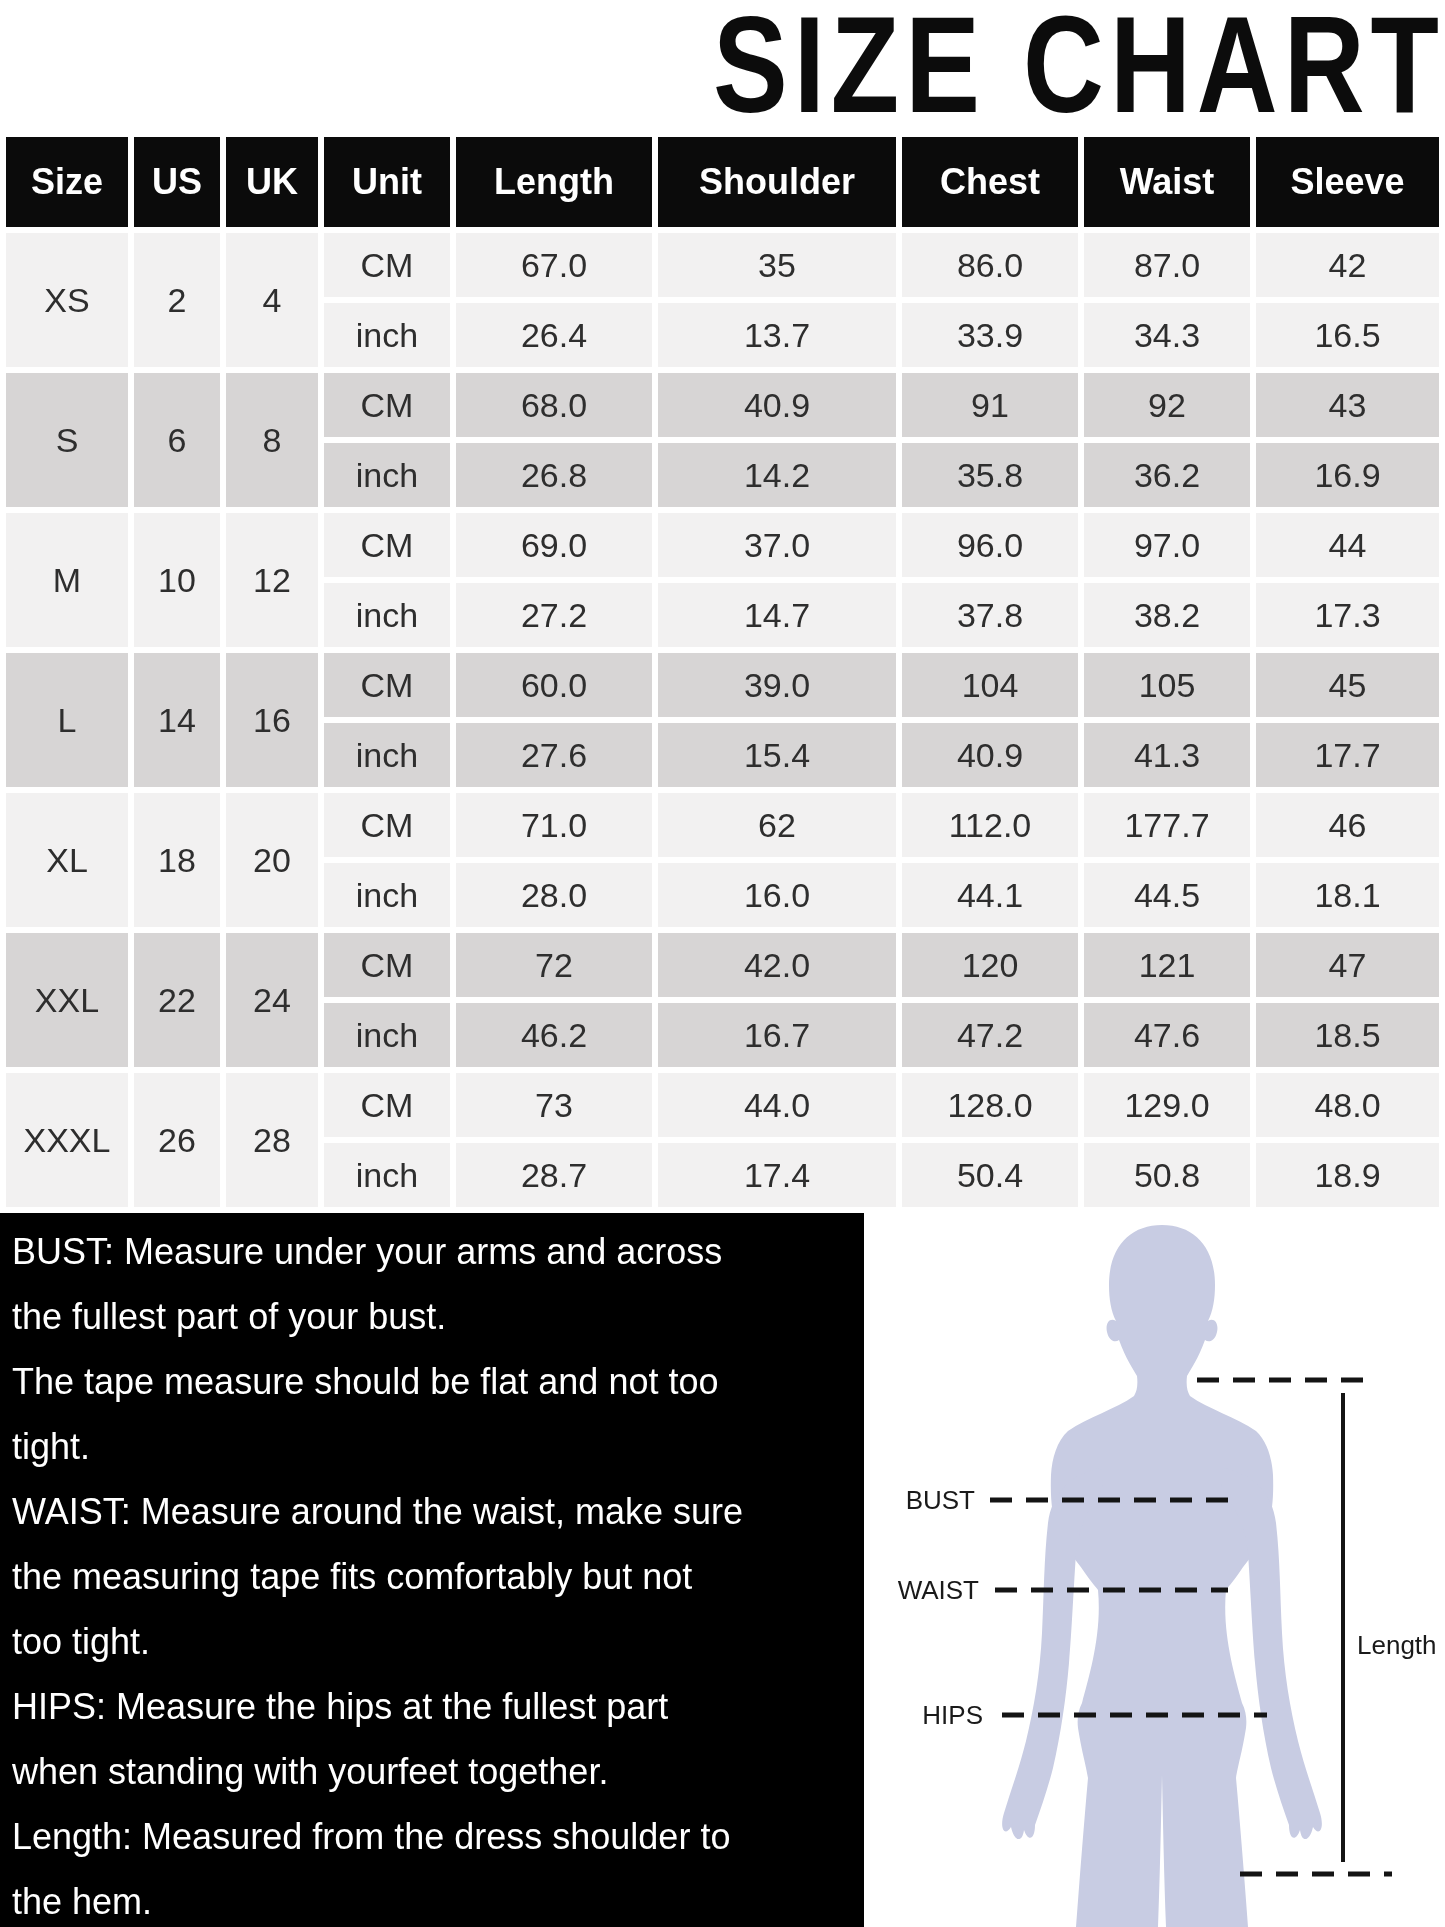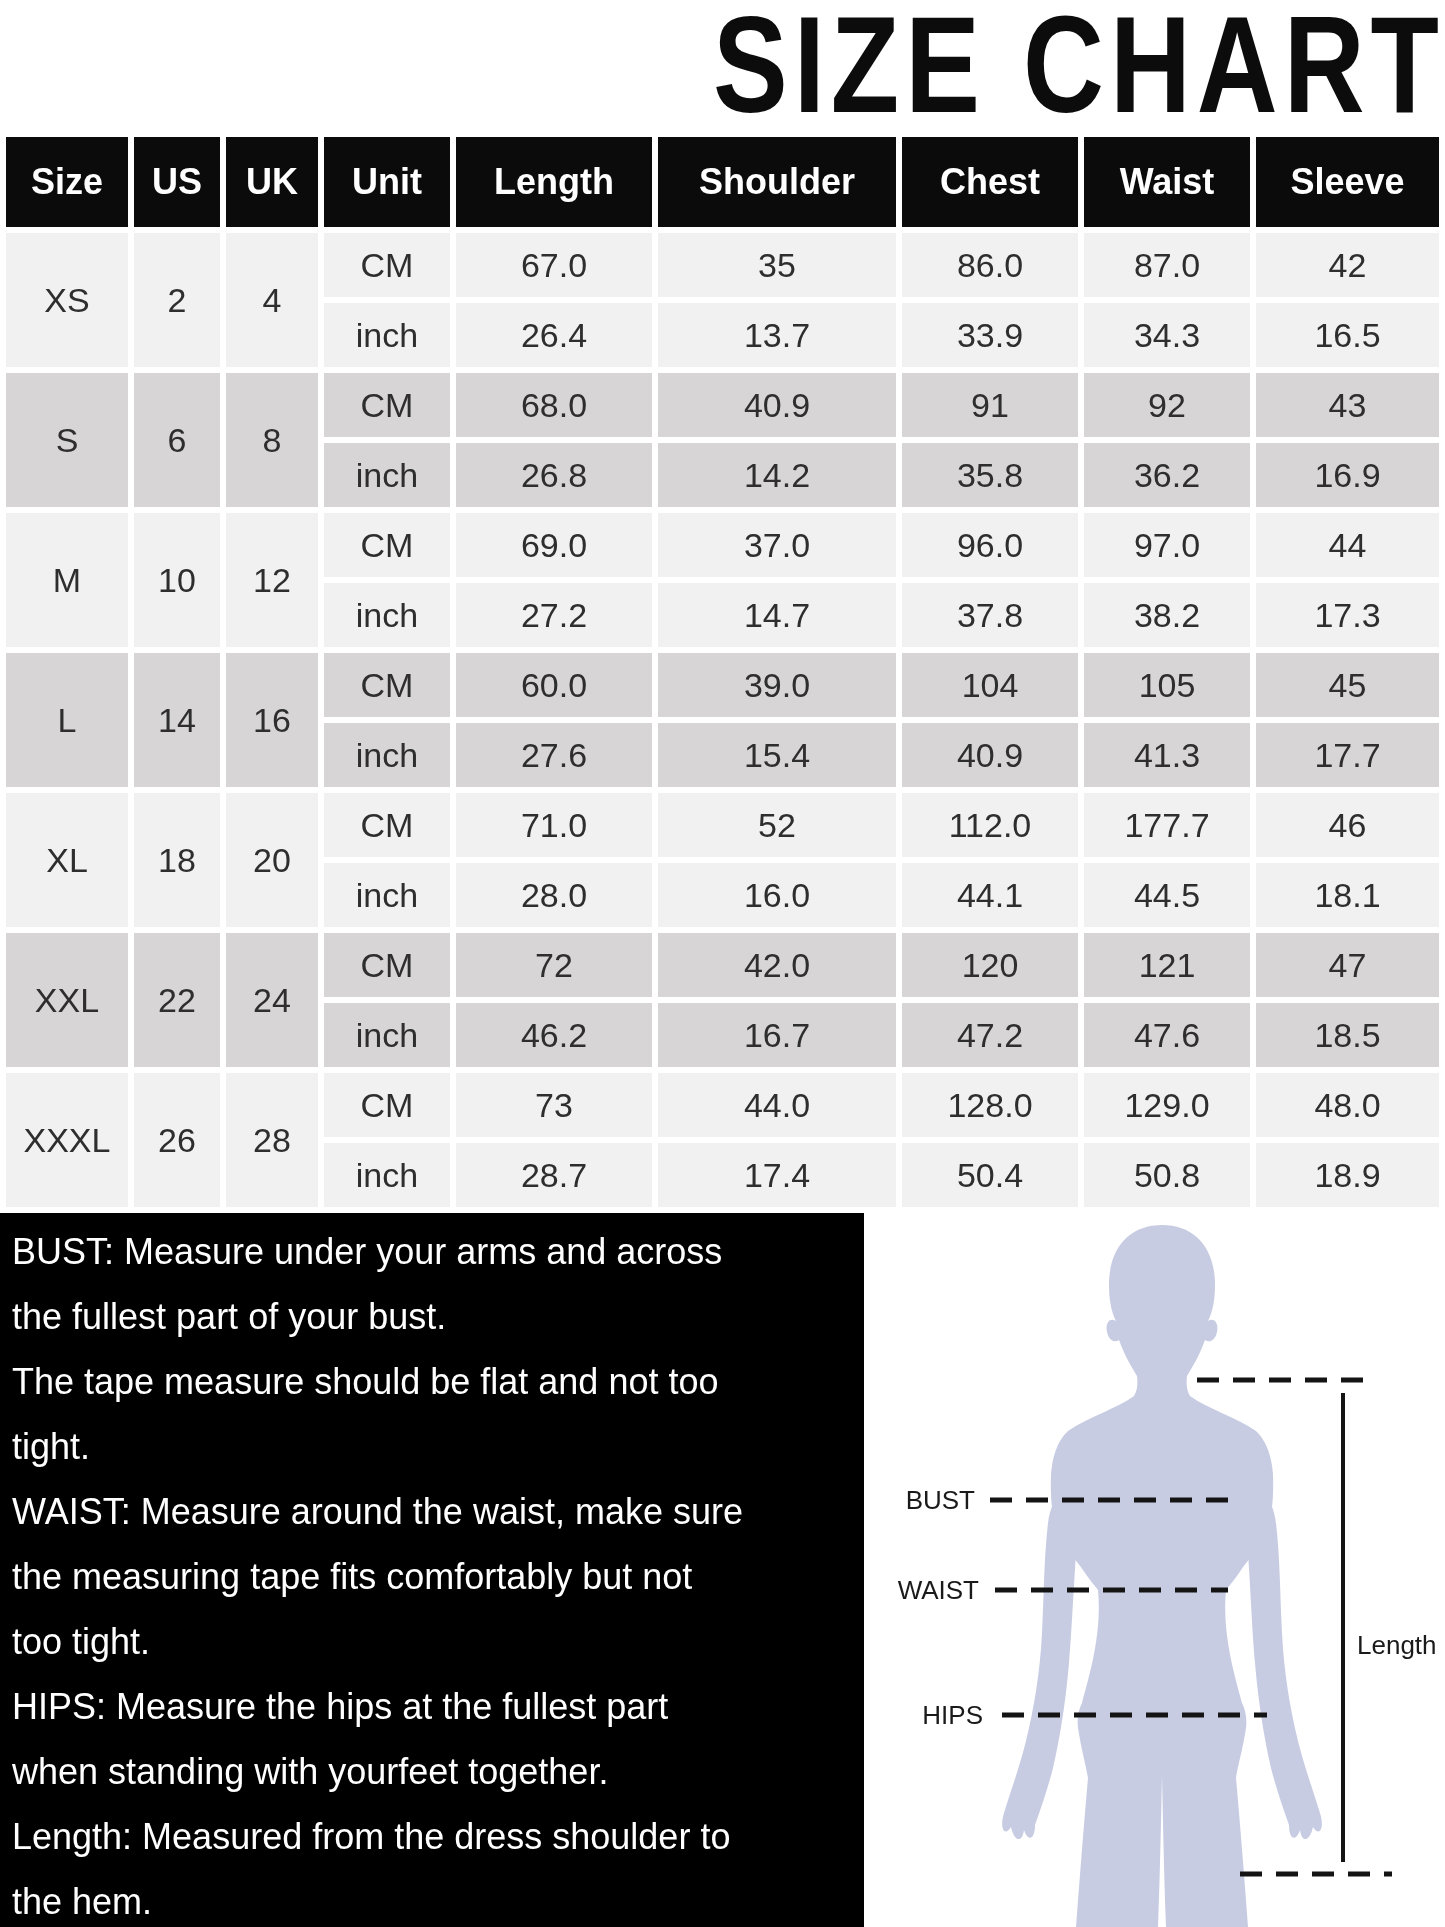--- a/index.html
+++ b/index.html
@@ -152,21 +152,21 @@
       <td class="D">41.3</td>
       <td class="D">17.7</td>
     </tr>
 
     <tr>
       <td class="L" rowspan="2">XL</td>
       <td class="L" rowspan="2">18</td>
       <td class="L" rowspan="2">20</td>
       <td class="L">CM</td>
       <td class="L">71.0</td>
-      <td class="L">52</td>
+      <td class="L">62</td>
       <td class="L">112.0</td>
       <td class="L">177.7</td>
       <td class="L">46</td>
     </tr>
     <tr>
       <td class="L">inch</td>
       <td class="L">28.0</td>
       <td class="L">16.0</td>
       <td class="L">44.1</td>
       <td class="L">44.5</td>

